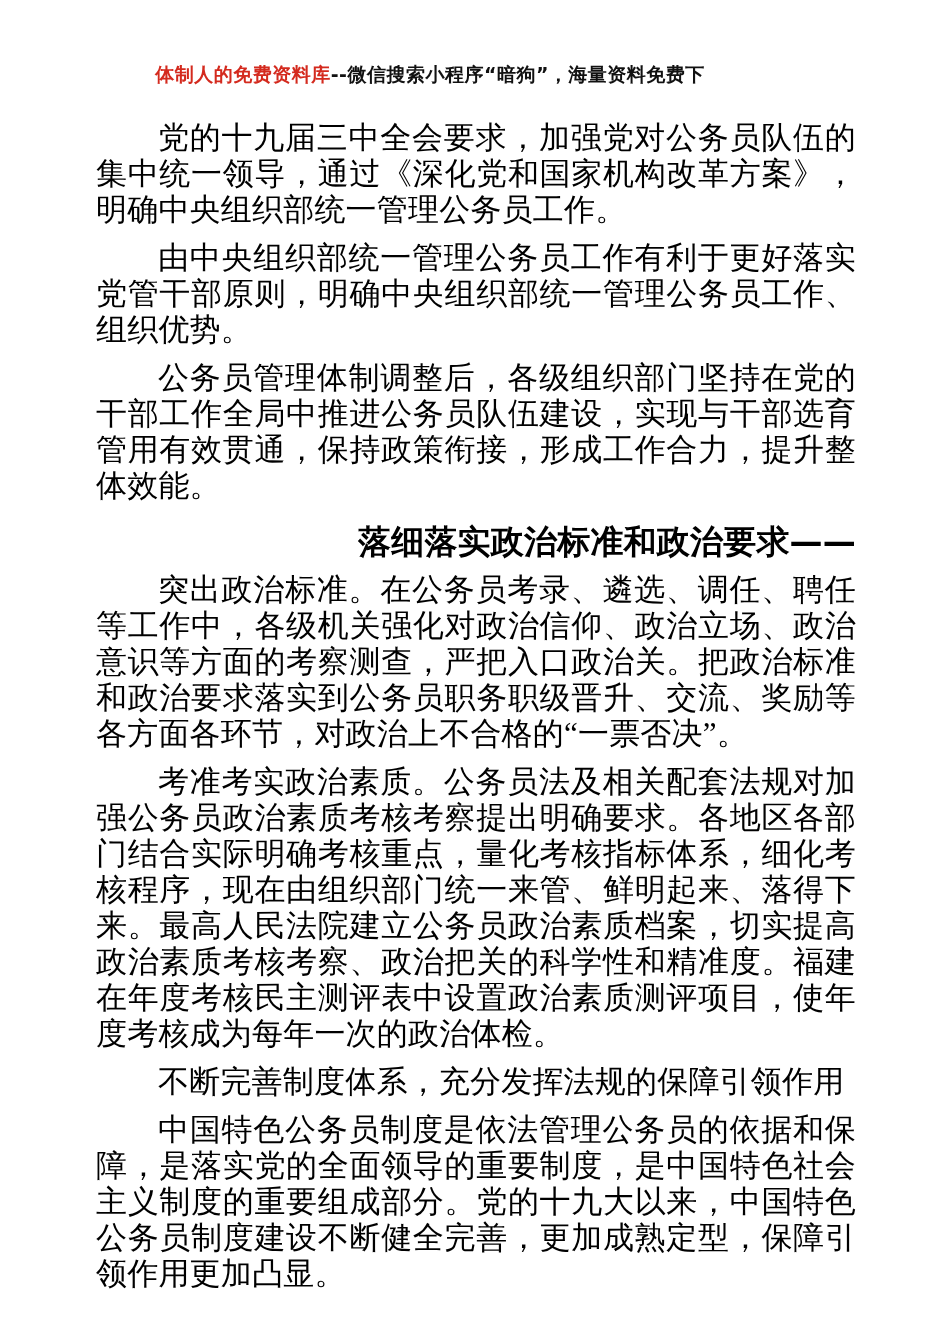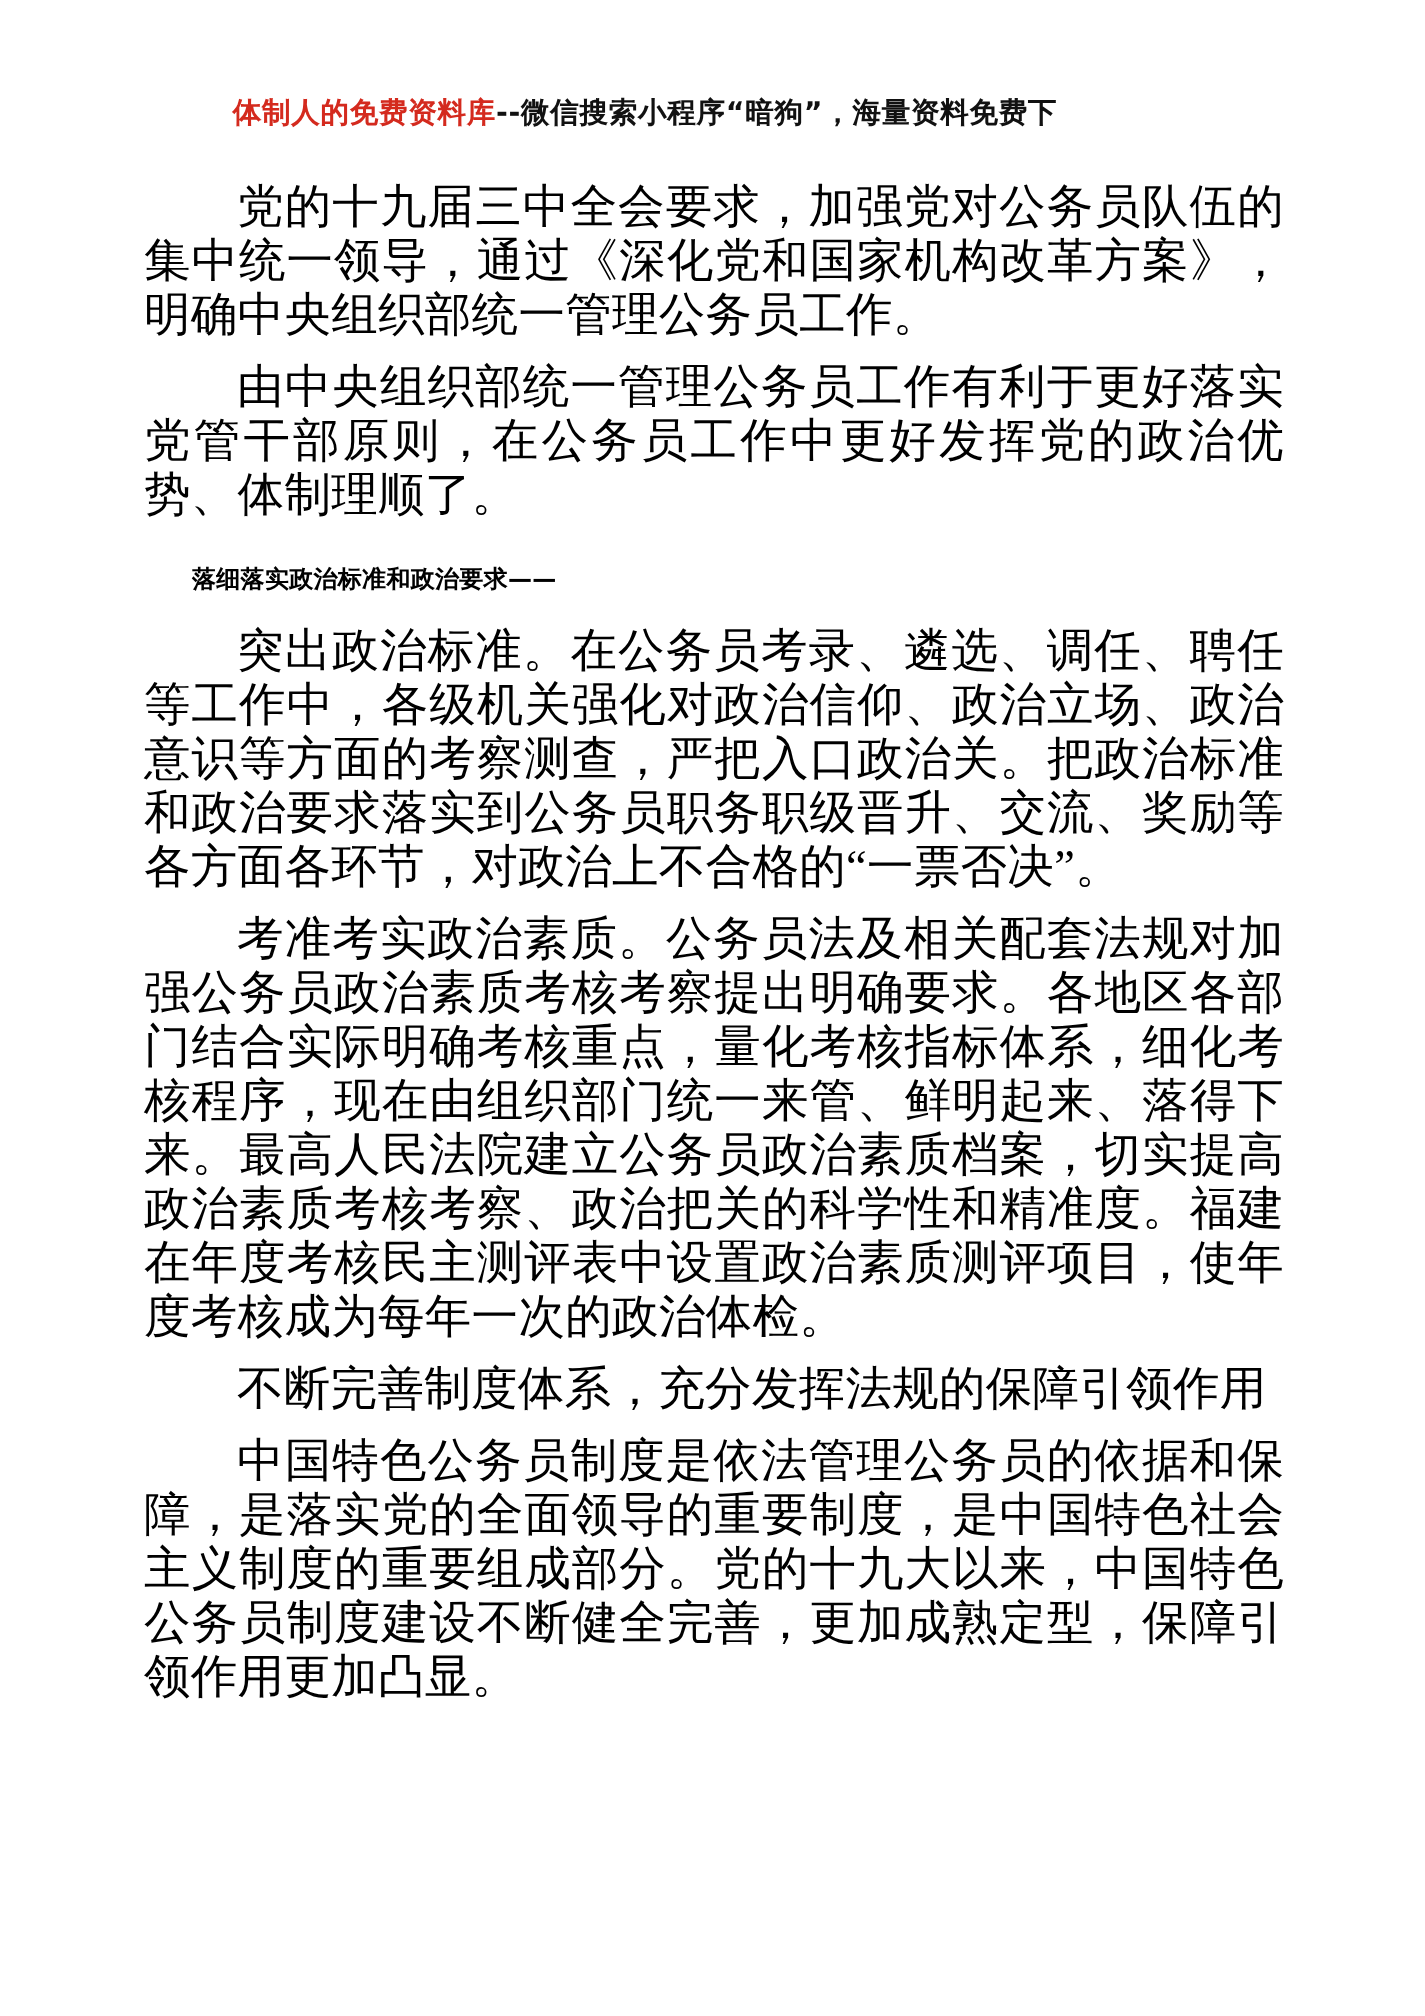--- a/index.html
+++ b/index.html
@@ -46,45 +46,47 @@
     margin: 0 0 12px 0;
     font-size: 31px;
     line-height: 36px;
     color: #000000;
     text-align: justify;
     text-indent: 2em;
     letter-spacing: 0.2px;
   }
   h2.heading {
     margin: 20px 0 12px 0;
-    font-size: 16px;
+    font-size: 33px;
     line-height: 36px;
     color: #000000;
     font-weight: bold;
     text-indent: 2em;
     font-family: "DejaVu Sans", "Liberation Sans", sans-serif;
     letter-spacing: 0.2px;
+    text-align: right;
   }
 </style>
 </head>
 <body>
 
 <div class="page">
 
   <div class="watermark">
     <span class="wm-a">体制人的免费资料库</span><span class="wm-b">--微信搜索小程序“暗狗”，海量资料免费下</span>
   </div>
 
   <div class="body-wrap">
 
     <p class="para">党的十九届三中全会要求，加强党对公务员队伍的集中统一领导，通过《深化党和国家机构改革方案》，明确中央组织部统一管理公务员工作。</p>
 
 
-    <p class="para">由中央组织部统一管理公务员工作有利于更好落实党管干部原则，在公务员工作中更好发挥党的政治优势、体制理顺了。</p>
+    <p class="para">由中央组织部统一管理公务员工作有利于更好落实党管干部原则，明确中央组织部统一管理公务员工作、组织优势。</p>
 
+    <p class="para">公务员管理体制调整后，各级组织部门坚持在党的干部工作全局中推进公务员队伍建设，实现与干部选育管用有效贯通，保持政策衔接，形成工作合力，提升整体效能。</p>
 
 
     <h2 class="heading">落细落实政治标准和政治要求——</h2>
 
     <p class="para">突出政治标准。在公务员考录、遴选、调任、聘任等工作中，各级机关强化对政治信仰、政治立场、政治意识等方面的考察测查，严把入口政治关。把政治标准和政治要求落实到公务员职务职级晋升、交流、奖励等各方面各环节，对政治上不合格的“一票否决”。</p>
 
     <p class="para">考准考实政治素质。公务员法及相关配套法规对加强公务员政治素质考核考察提出明确要求。各地区各部门结合实际明确考核重点，量化考核指标体系，细化考核程序，现在由组织部门统一来管、鲜明起来、落得下来。最高人民法院建立公务员政治素质档案，切实提高政治素质考核考察、政治把关的科学性和精准度。福建在年度考核民主测评表中设置政治素质测评项目，使年度考核成为每年一次的政治体检。</p>
 
     <p class="para">不断完善制度体系，充分发挥法规的保障引领作用</p>
 

